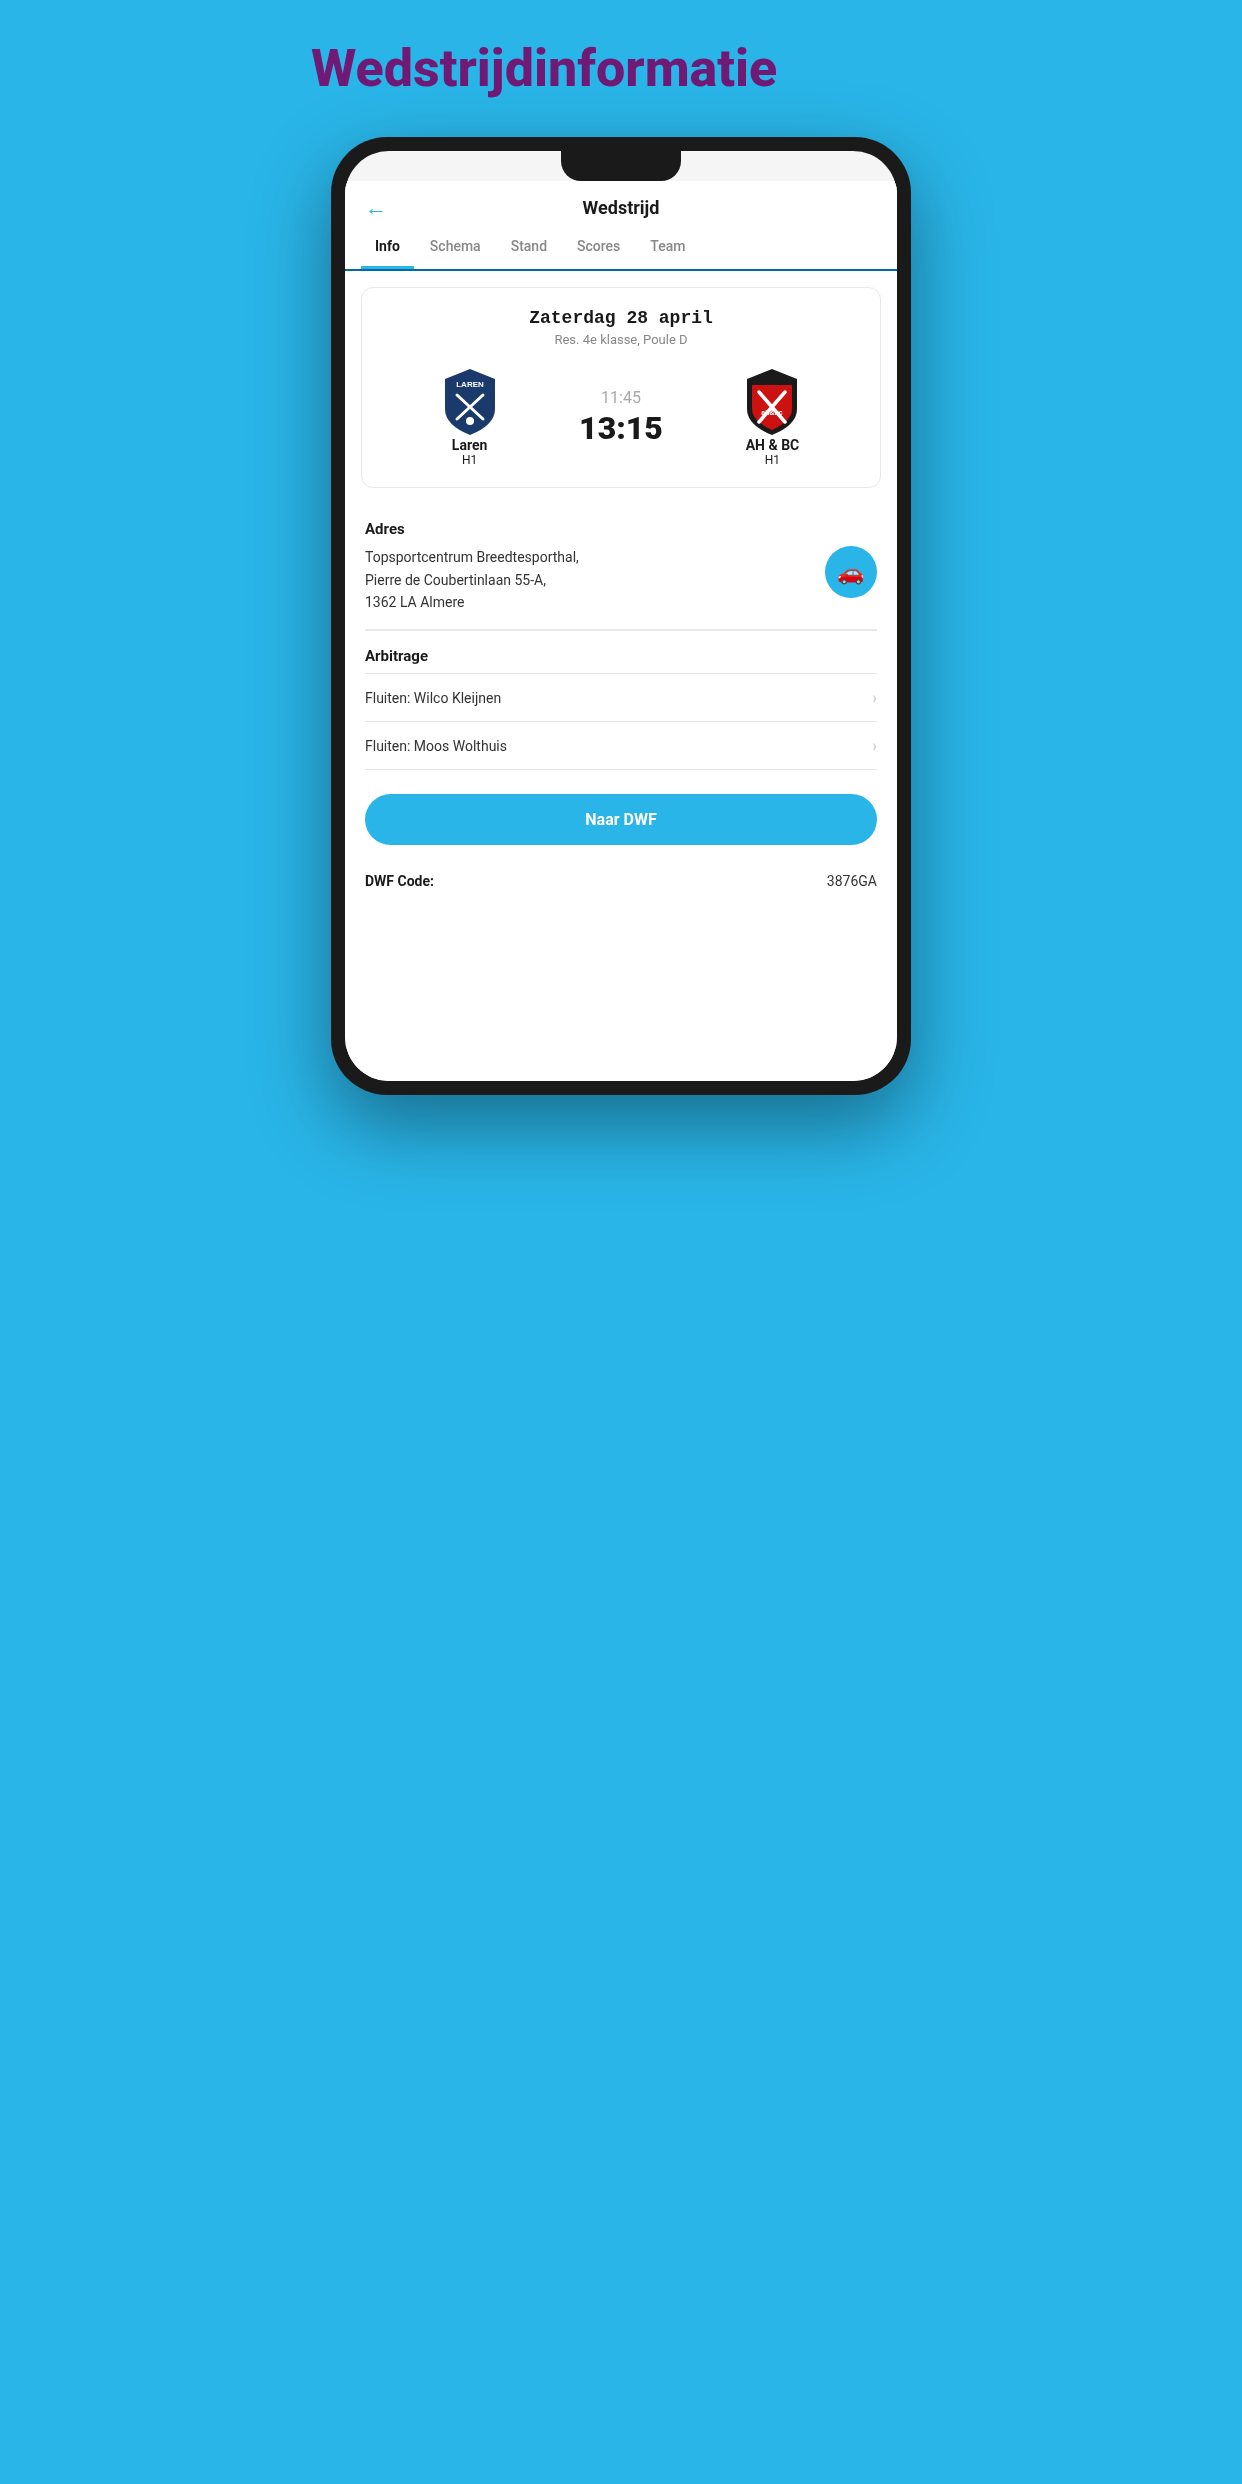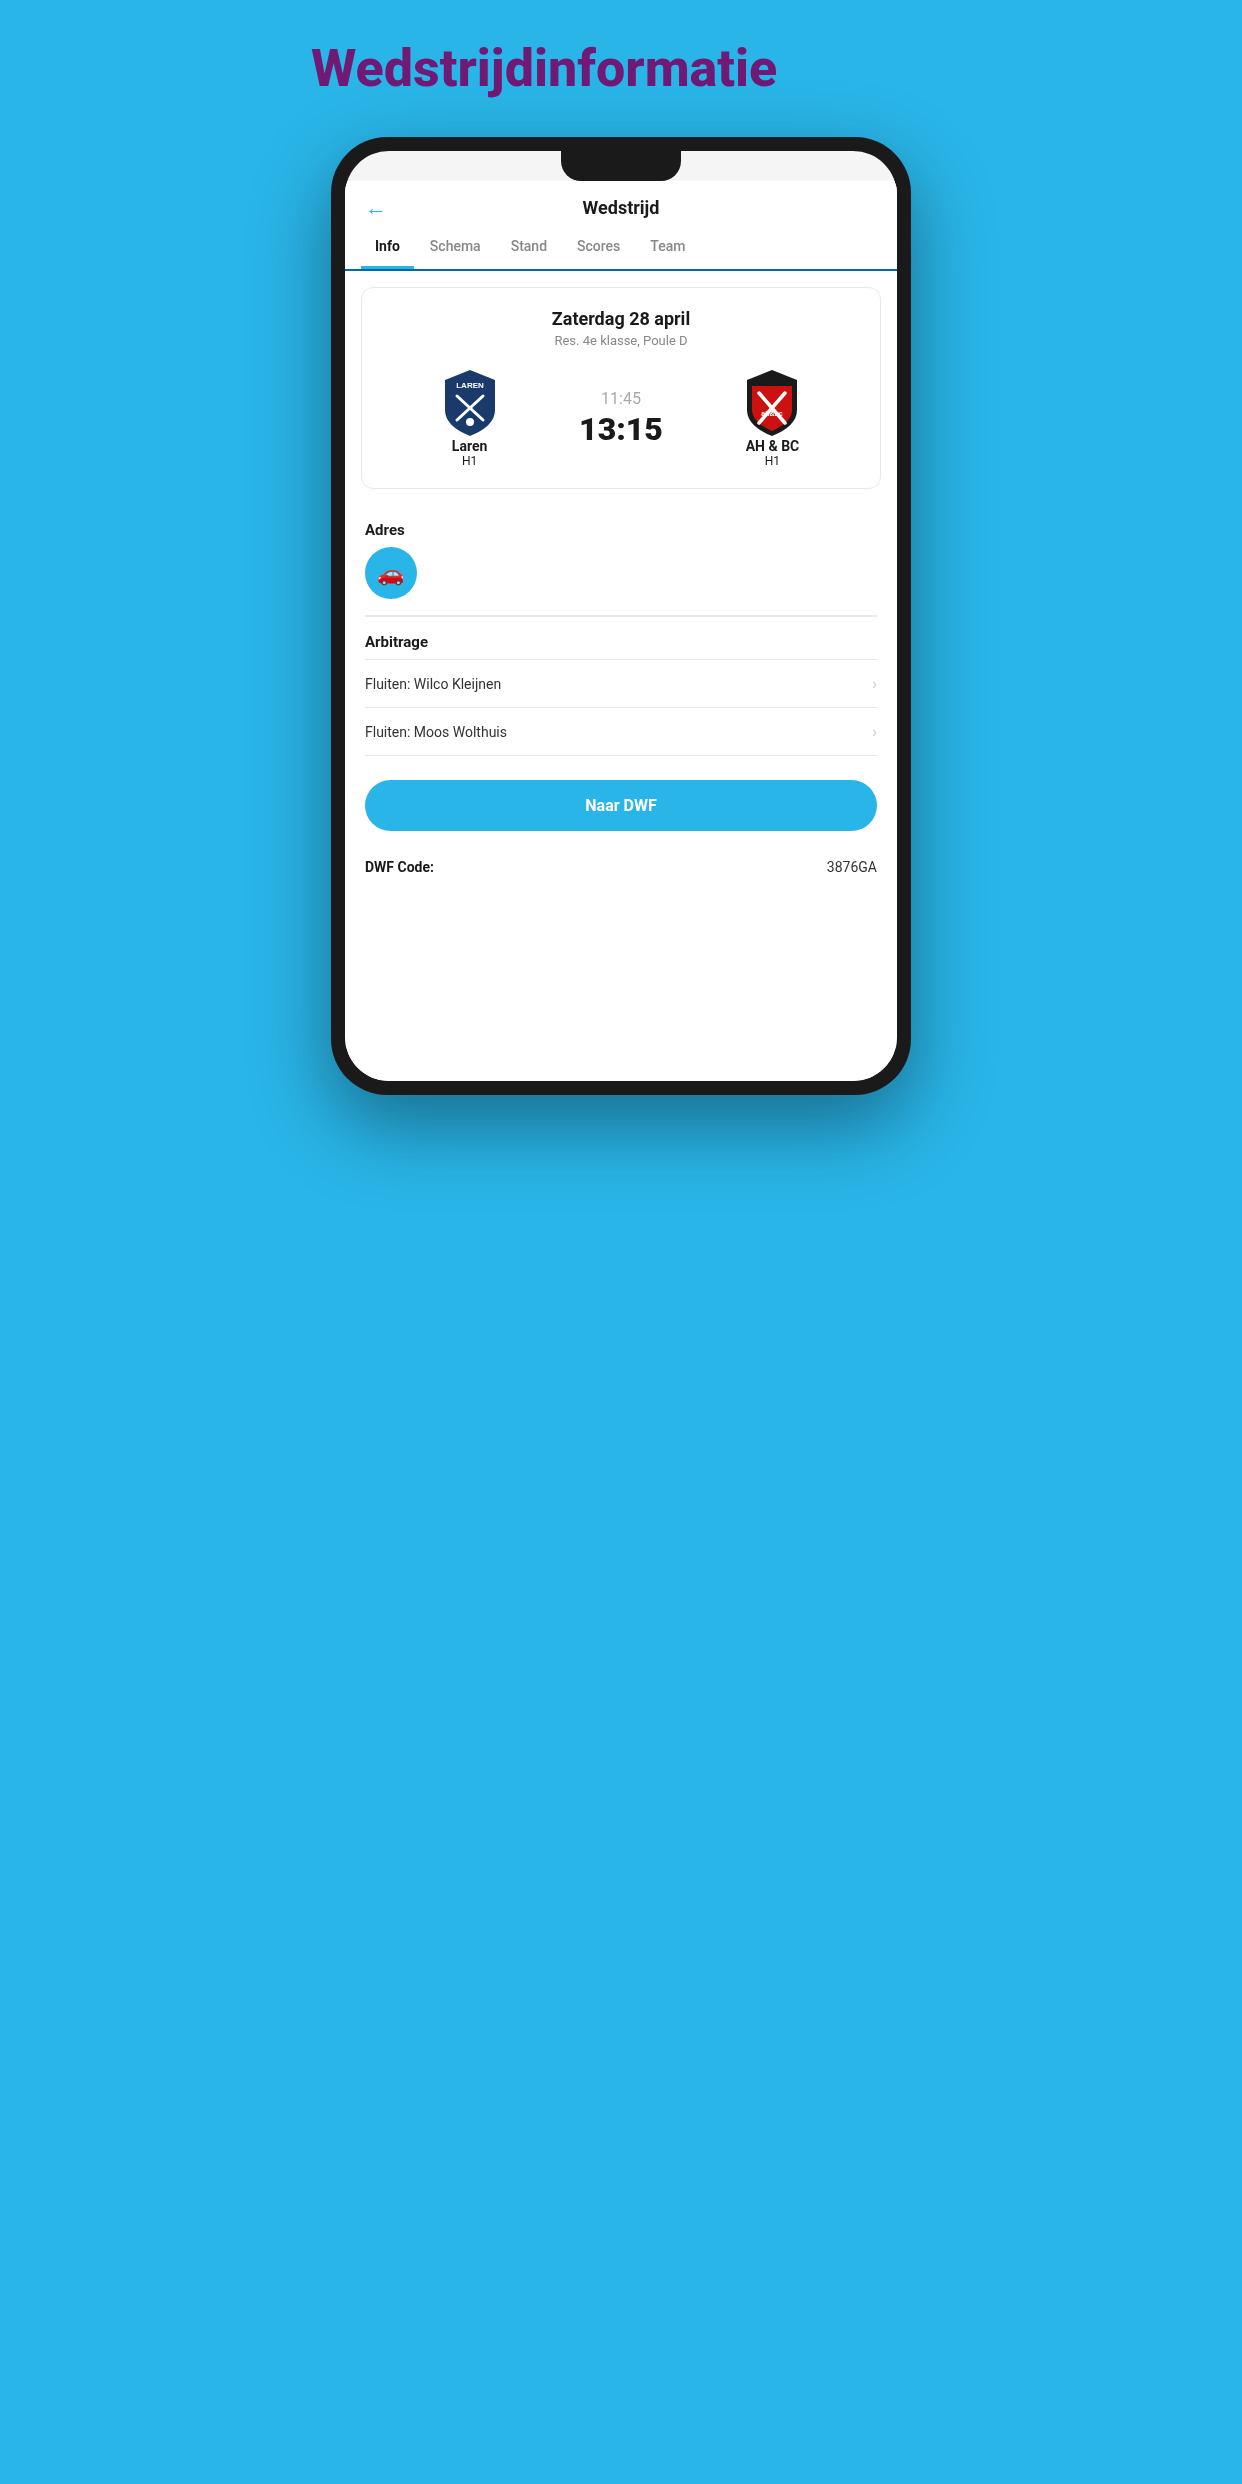--- a/index.html
+++ b/index.html
@@ -122,20 +122,21 @@
       border: 1px solid #e8e8e8;
       padding: 20px 16px;
       text-align: center;
     }
 
     .match-date {
       font-size: 18px;
       font-weight: 700;
       color: #1a1a1a;
       margin-bottom: 4px;
+      font-family: Liberation Mono, monospace;
     }
 
     .match-subtitle {
       font-size: 13px;
       color: #888;
       margin-bottom: 20px;
     }
 
     .match-teams {
       display: flex;
@@ -399,20 +400,21 @@
             </svg>
             <div class="team-name">AH &amp; BC</div>
             <div class="team-sub">H1</div>
           </div>
         </div>
       </div>
 
       <div class="info-section">
         <div class="section-label">Adres</div>
         <div class="address-row">
+          <div class="address-text">Topsportcentrum Breedtesporthal,<br>Pierre de Coubertinlaan 55-A,<br>1362 LA Almere</div>
           <div class="nav-btn">
             <span class="nav-icon">🚗</span>
           </div>
         </div>
       </div>
 
       <div class="divider"></div>
 
 
       <div class="divider"></div>

